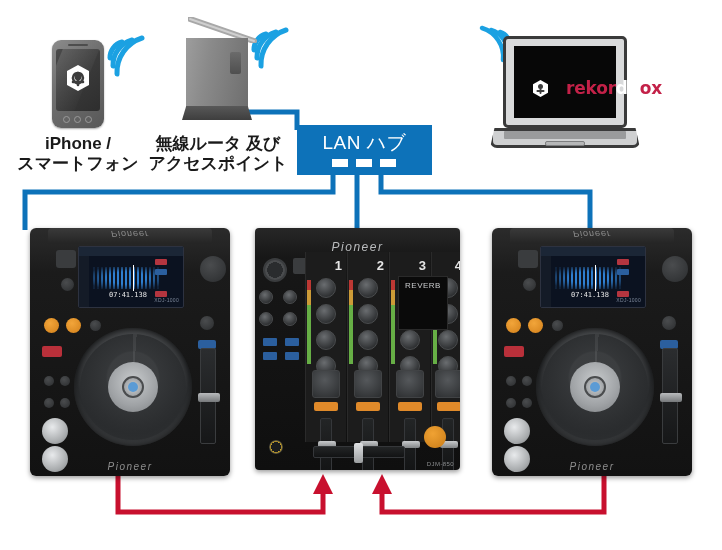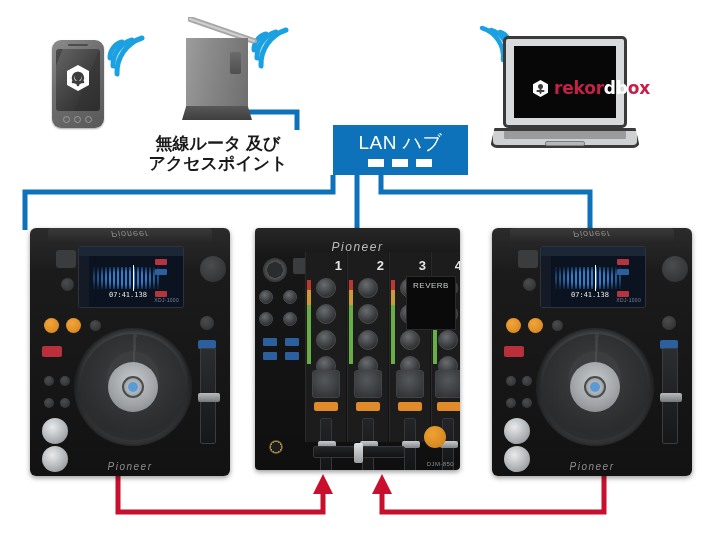--- a/index.html
+++ b/index.html
@@ -26,39 +26,39 @@
   #router-body{left:186px;top:38px;width:62px;height:72px;
          background:linear-gradient(100deg,#9d9d9d 0%,#8a8a8a 35%,#6e6e6e 100%);}
   #router-base{left:182px;top:106px;width:70px;height:14px;
          background:linear-gradient(180deg,#585858,#3e3e3e);
          clip-path:polygon(6% 0,94% 0,100% 100%,0% 100%);}
   #router-antenna{left:188px;top:17px;width:70px;height:26px;}
   #router-led{left:230px;top:52px;width:11px;height:22px;border-radius:2px;
          background:linear-gradient(180deg,#6b6b6b,#4f4f4f);}
 
   
-  #hub{left:297px;top:125px;width:135px;height:50px;background:#0d72b9;margin-left:36px;}
+  #hub{left:297px;top:125px;width:135px;height:50px;background:#0d72b9;}
   #hub-label{position:absolute;left:0;top:5px;width:135px;text-align:center;color:#ffffff;
          font-size:19px;font-weight:500;letter-spacing:.5px;}
   .hub-port{position:absolute;top:34px;width:16px;height:8px;background:#ffffff;}
 
   
   #laptop{left:490px;top:36px;width:150px;height:110px;}
   #lid{position:absolute;left:13px;top:0;width:124px;height:92px;border:3px solid #3a3a3a;
        border-radius:5px;background:#d9dadb;box-sizing:border-box;}
   #lid-screen{position:absolute;left:8px;top:7px;right:8px;bottom:7px;background:#070707;}
   #base{position:absolute;left:0;top:92px;width:150px;height:20px;border:3px solid #3a3a3a;
        border-radius:0 0 7px 7px;background:#cfd0d1;box-sizing:border-box;
        clip-path:polygon(3% 0,97% 0,100% 100%,0% 100%);}
   #base-kb{position:absolute;left:14px;top:95px;width:122px;height:8px;background:#9a9b9c;border-radius:1px;}
   #base-pad{position:absolute;left:55px;top:105px;width:40px;height:5px;background:#b6b7b8;
        border:1px solid #7e7f80;border-radius:2px;box-sizing:border-box;}
 
   
-  #rbx{position:absolute;left:18px;top:32px;display:flex;align-items:center;gap:5px;}
+  #rbx{position:absolute;left:18px;top:32px;display:flex;align-items:center;gap:17px;}
   #rbx-mark{width:17px;height:19px;}
   #rbx-text{font-size:17px;font-weight:700;letter-spacing:-.2px;font-family:"DejaVu Sans",sans-serif;}
   .rb-r{color:#c32148;} .rb-w{color:#ffffff;}
 
   
   #cables{position:absolute;left:0;top:0;width:722px;height:550px;pointer-events:none;}
 
   
   .cdj{position:absolute;width:200px;height:248px;border-radius:6px;
        background:linear-gradient(180deg,#2b2b2b 0%,#1b1b1b 18%,#121212 100%);
@@ -121,21 +121,21 @@
        background:radial-gradient(circle at 45% 35%,#55585b,#2a2c2e);border:1px solid #414345;box-sizing:border-box;}
   .mx-cue{position:absolute;left:8px;top:150px;width:24px;height:9px;border-radius:2px;background:#e08a2a;}
   .mx-fader{position:absolute;left:14px;top:166px;width:12px;height:58px;border-radius:2px;
        background:linear-gradient(180deg,#232526,#121314);border:1px solid #35373a;box-sizing:border-box;}
   .mx-fader-k{position:absolute;left:-3px;top:22px;width:18px;height:7px;border-radius:2px;
        background:linear-gradient(180deg,#c8cacc,#828587);}
   .mx-xf{position:absolute;left:58px;bottom:12px;width:92px;height:12px;border-radius:2px;
        background:linear-gradient(180deg,#232526,#121314);border:1px solid #35373a;box-sizing:border-box;}
   .mx-xf-k{position:absolute;left:40px;top:-4px;width:9px;height:20px;border-radius:2px;
        background:linear-gradient(180deg,#dfe1e3,#9b9e a0);background:linear-gradient(180deg,#dfe1e3,#9b9ea0);}
-  .mx-lcd{position:absolute;right:4px;top:48px;width:46px;height:54px;background:#0a0a0a;
+  .mx-lcd{position:absolute;right:12px;top:48px;width:46px;height:54px;background:#0a0a0a;
        border:1px solid #2a2a2a;box-sizing:border-box;padding-left:48px;}
   .mx-lcd-t{position:absolute;left:0;top:4px;width:100%;text-align:center;color:#c8cacc;font-size:8px;letter-spacing:.5px;}
   .mx-model{position:absolute;right:6px;bottom:3px;color:#8a8c8e;font-size:6px;letter-spacing:.4px;}
   .mx-bigknob{position:absolute;right:14px;bottom:22px;width:22px;height:22px;border-radius:50%;
        background:radial-gradient(circle at 40% 35%,#f0a233,#c97c18);}
   .mx-xlr{position:absolute;left:8px;top:30px;width:24px;height:24px;border-radius:50%;
        background:radial-gradient(circle,#2a2c2e 55%,#4a4c4e 56%);border:2px solid #3a3c3e;box-sizing:border-box;}
   .mx-usb{position:absolute;width:14px;height:8px;background:#2b5f9e;border-radius:1px;}
   .mx-hp{position:absolute;left:14px;bottom:16px;width:14px;height:14px;border-radius:50%;
        background:radial-gradient(circle,#1a1c1e 50%,#c9a227 52%,#3a3c3e 70%);}
@@ -187,20 +187,22 @@
         <path d="M22,16 L33,22 L33,36 L22,42 L11,36 L11,22 Z" fill="#ffffff"></path>
         <path d="M22,24 a5,5 0 1 1 -0.1,0 M22,29 L22,36 M17,33 L27,33" fill="none" stroke="#3d3d3d" stroke-width="2.6" stroke-linecap="round"></path>
         <circle cx="22" cy="28" r="3.4" fill="#3d3d3d"></circle>
       </svg>
     </div>
     <div id="phone-speaker"></div>
     <div class="phone-dot" style="left:11px;"></div>
     <div class="phone-dot" style="left:22px;"></div>
     <div class="phone-dot" style="left:33px;"></div>
   </div>
+  <div class="lbl" style="left:0;top:134px;width:156px;">iPhone /
+スマートフォン</div>
 
   <svg class="abs" id="router-antenna" viewBox="0 0 70 26">
     <path d="M2,2 L66,24" stroke="#a8a8a8" stroke-width="6" stroke-linecap="round" fill="none"></path>
     <path d="M2,2 L66,24" stroke="#cfcfcf" stroke-width="2" stroke-linecap="round" fill="none"></path>
   </svg>
   <div class="abs" id="router-body"></div>
   <div class="abs" id="router-led"></div>
   <div class="abs" id="router-base"></div>
   <div class="lbl" style="left:138px;top:134px;width:160px;">無線ルータ 及び
 アクセスポイント</div>

